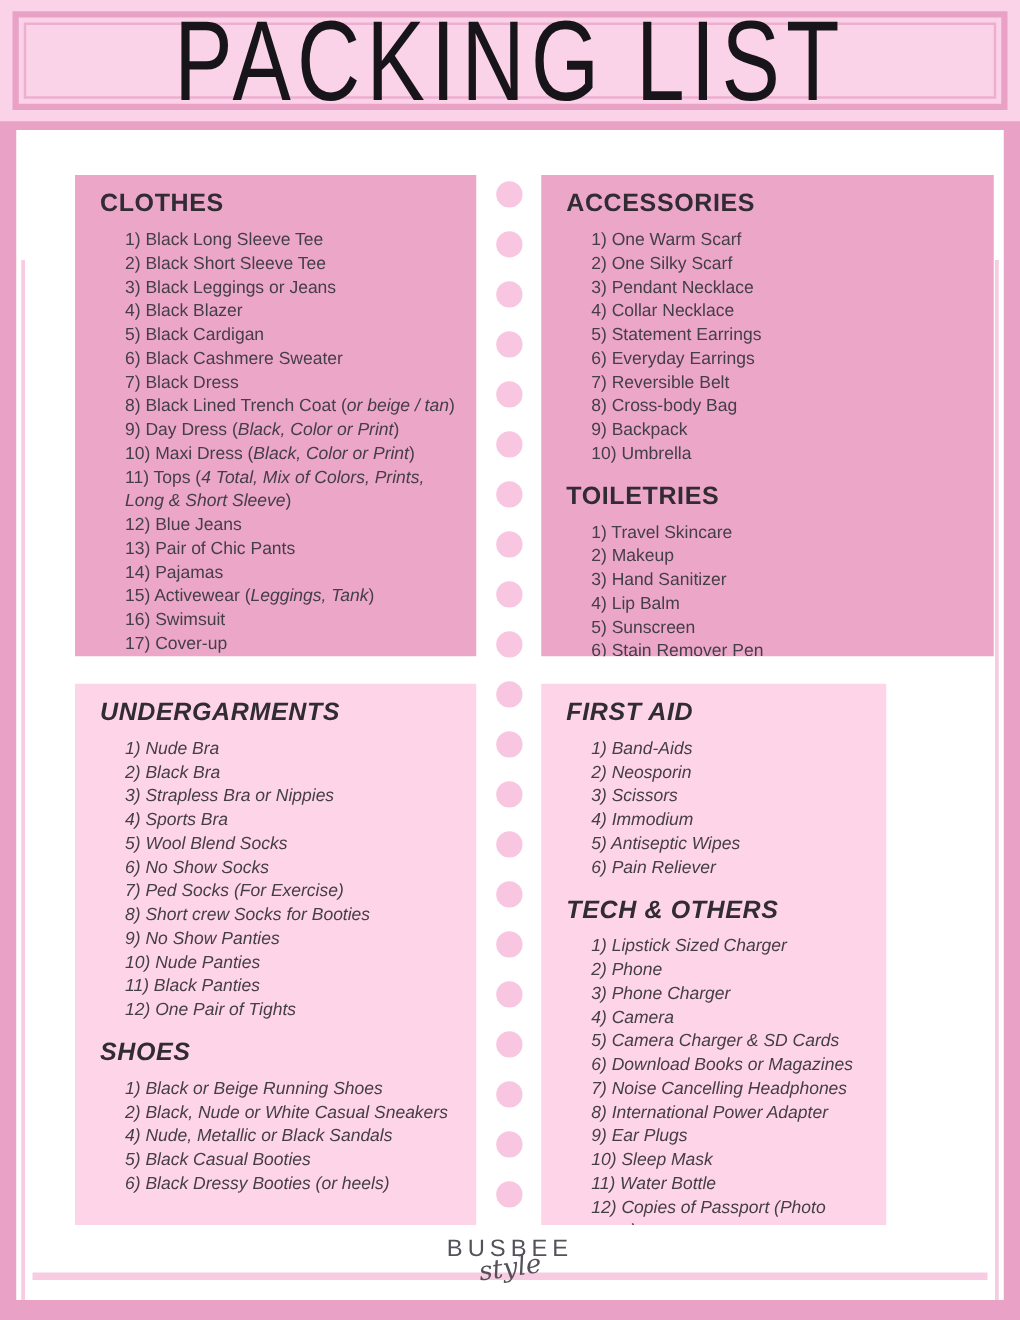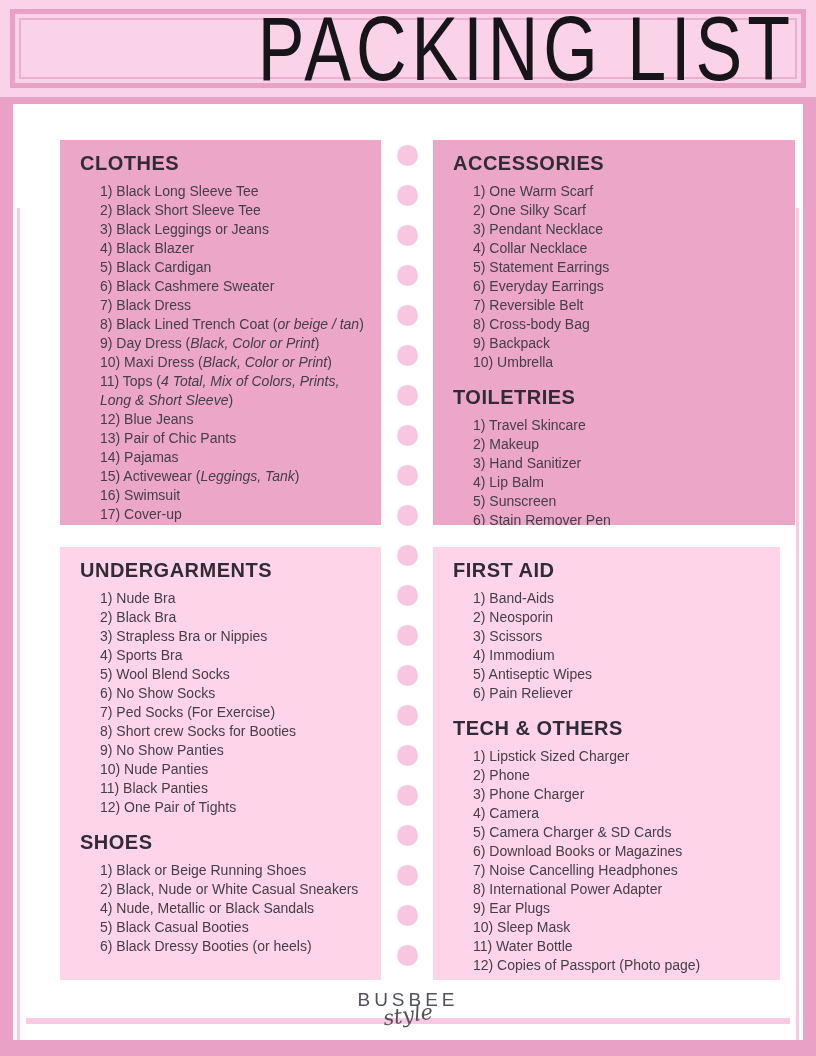--- a/index.html
+++ b/index.html
@@ -26,21 +26,21 @@
     position: absolute;
     inset: 9px 10px 9px 10px;
     border: 5px solid var(--frame-pink, #E9A2C6);
   }
   .hb-inner {
     position: absolute;
     inset: 4px;
     border: 2px solid var(--header-line, #EDAFD0);
     display: flex;
     align-items: center;
-    justify-content: flex-end;
+    justify-content: center;
   }
   .title {
     margin: 0;
     font-size: 70px;
     font-weight: 400;
     letter-spacing: 5px;
     color: var(--title-ink, #17141A);
     transform: scaleY(1.30);
     transform-origin: center;
     white-space: nowrap;
@@ -70,25 +70,25 @@
   }
 
   
   .panel {
     position: absolute;
     box-sizing: border-box;
     padding: 10px 6px 0 20px;
     overflow: hidden;
   }
   .panel-dark  { background: var(--panel-dark, #ECA6C8); }
-  .panel-light { background: var(--panel-light, #FED4E9); }
+  .panel-light { background: var(--panel-light, #FED4E9); font-style: italic; }
   .p-tl { left: 60px;  top: 140px; width: 321px; height: 385px; }
   .p-tr { left: 433px; top: 140px; width: 362px; height: 385px; }
   .p-bl { left: 60px;  top: 547px; width: 321px; height: 433px; }
-  .p-br { left: 433px; top: 547px; width: 347px; height: 433px; }
+  .p-br { left: 433px; top: 547px; width: 276px; height: 433px; }
 
   .sec + .sec { margin-top: 12px; }
   .sec h2 {
     margin: 0 0 6px 0;
     font-size: 20px;
     line-height: 26px;
     font-weight: 700;
     letter-spacing: 0.5px;
     color: var(--heading-ink, #312B33);
   }

